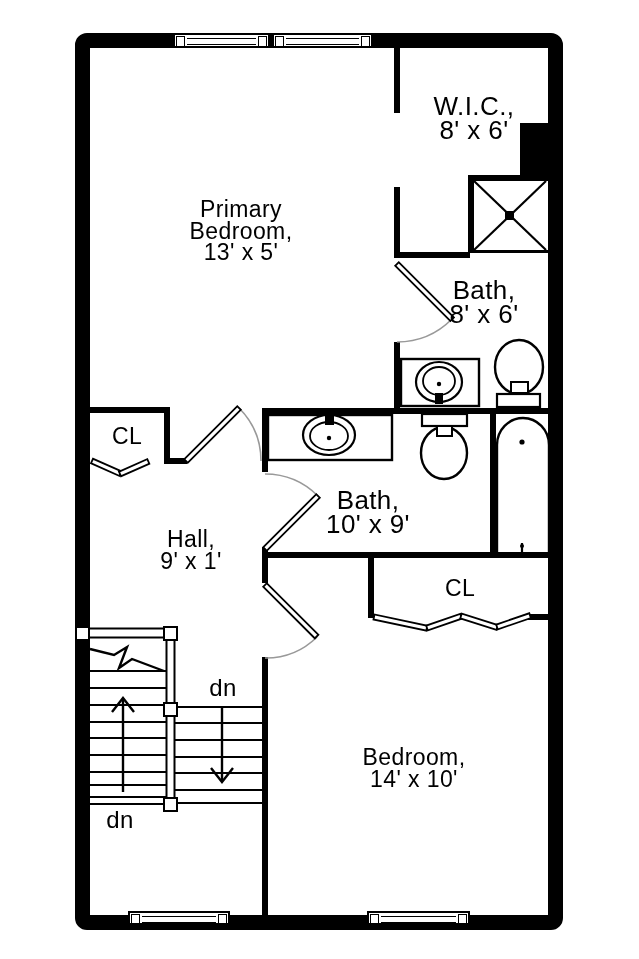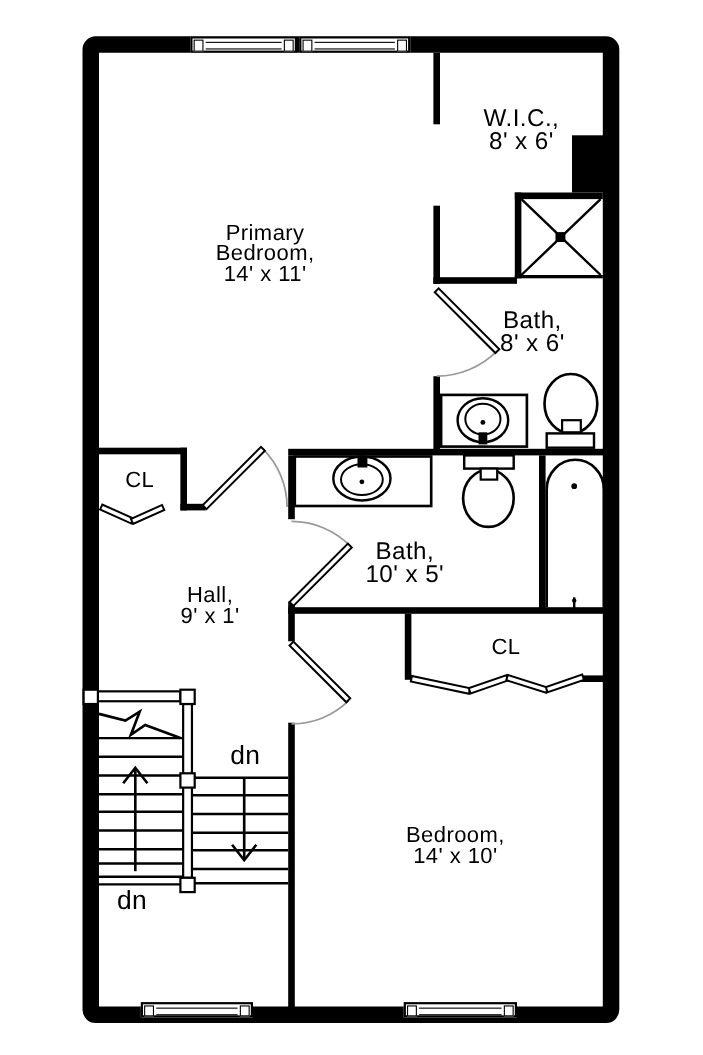--- a/index.html
+++ b/index.html
@@ -7,22 +7,22 @@
           font-family:"Liberation Sans",sans-serif;color:#000;}
   .wall{position:absolute;background:#000;}
   .outer-frame{position:absolute;left:75px;top:33px;width:488px;height:897px;
                border:15px solid #000;border-radius:12px;box-sizing:border-box;}
   .window{position:absolute;background:#fff;border:2px solid #000;box-sizing:border-box;}
   .cap{position:absolute;background:#fff;border:1.5px solid #000;box-sizing:border-box;}
   .glz{position:absolute;border-top:1.6px solid #000;border-bottom:1.6px solid #000;}
   .shower-box{position:absolute;left:468px;top:175px;width:80px;height:78px;box-sizing:border-box;
               border-left:6px solid #000;border-top:6px solid #000;border-bottom:3px solid #000;}
   .label{position:absolute;transform:translate(-50%,-50%);text-align:center;
-         font-size:20px;line-height:0.94;letter-spacing:0.4px;white-space:nowrap;}
-  .label.small{font-size:22px;}
+         font-size:23px;line-height:0.94;letter-spacing:0.4px;white-space:nowrap;}
+  .label.small{font-size:26px;}
   .label.dn{font-size:24px;}
   svg{position:absolute;left:0;top:0;}
 </style>
 </head>
 <body>
 
 <div class="canvas">
 
   <div class="outer-frame"></div>
 
@@ -183,36 +183,36 @@
       <g stroke="#000" stroke-width="2.4" fill="none">
         <line x1="222" y1="708" x2="222" y2="780"></line>
         <polyline points="211,768 222,782 233,768"></polyline>
       </g>
     </g>
   </svg>
 
   <div class="label" style="left:241px;top:231px;">
     <div>Primary</div>
     <div>Bedroom,</div>
-    <div>14' x 11'</div>
+    <div>13' x 5'</div>
   </div>
 
   <div class="label small" style="left:474px;top:118px;">
     <div>W.I.C.,</div>
     <div>8' x 6'</div>
   </div>
 
   <div class="label small" style="left:484px;top:302px;">
     <div>Bath,</div>
     <div>8' x 6'</div>
   </div>
 
   <div class="label small" style="left:368px;top:512px;">
     <div>Bath,</div>
-    <div>10' x 5'</div>
+    <div>10' x 9'</div>
   </div>
 
   <div class="label" style="left:191px;top:551px;">
     <div>Hall,</div>
     <div>9' x 1'</div>
   </div>
 
   <div class="label" style="left:127px;top:437px;">
     <div>CL</div>
   </div>

